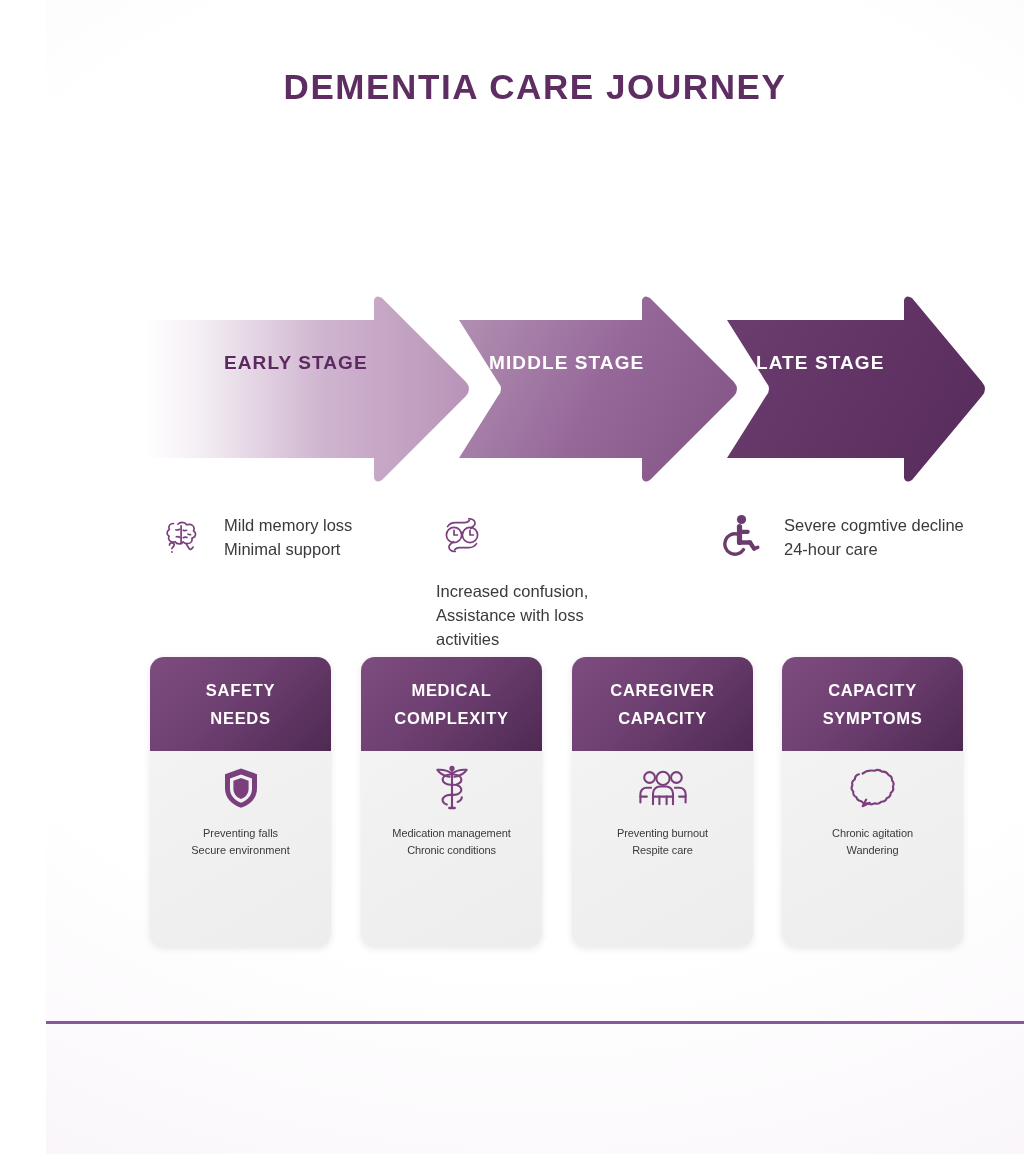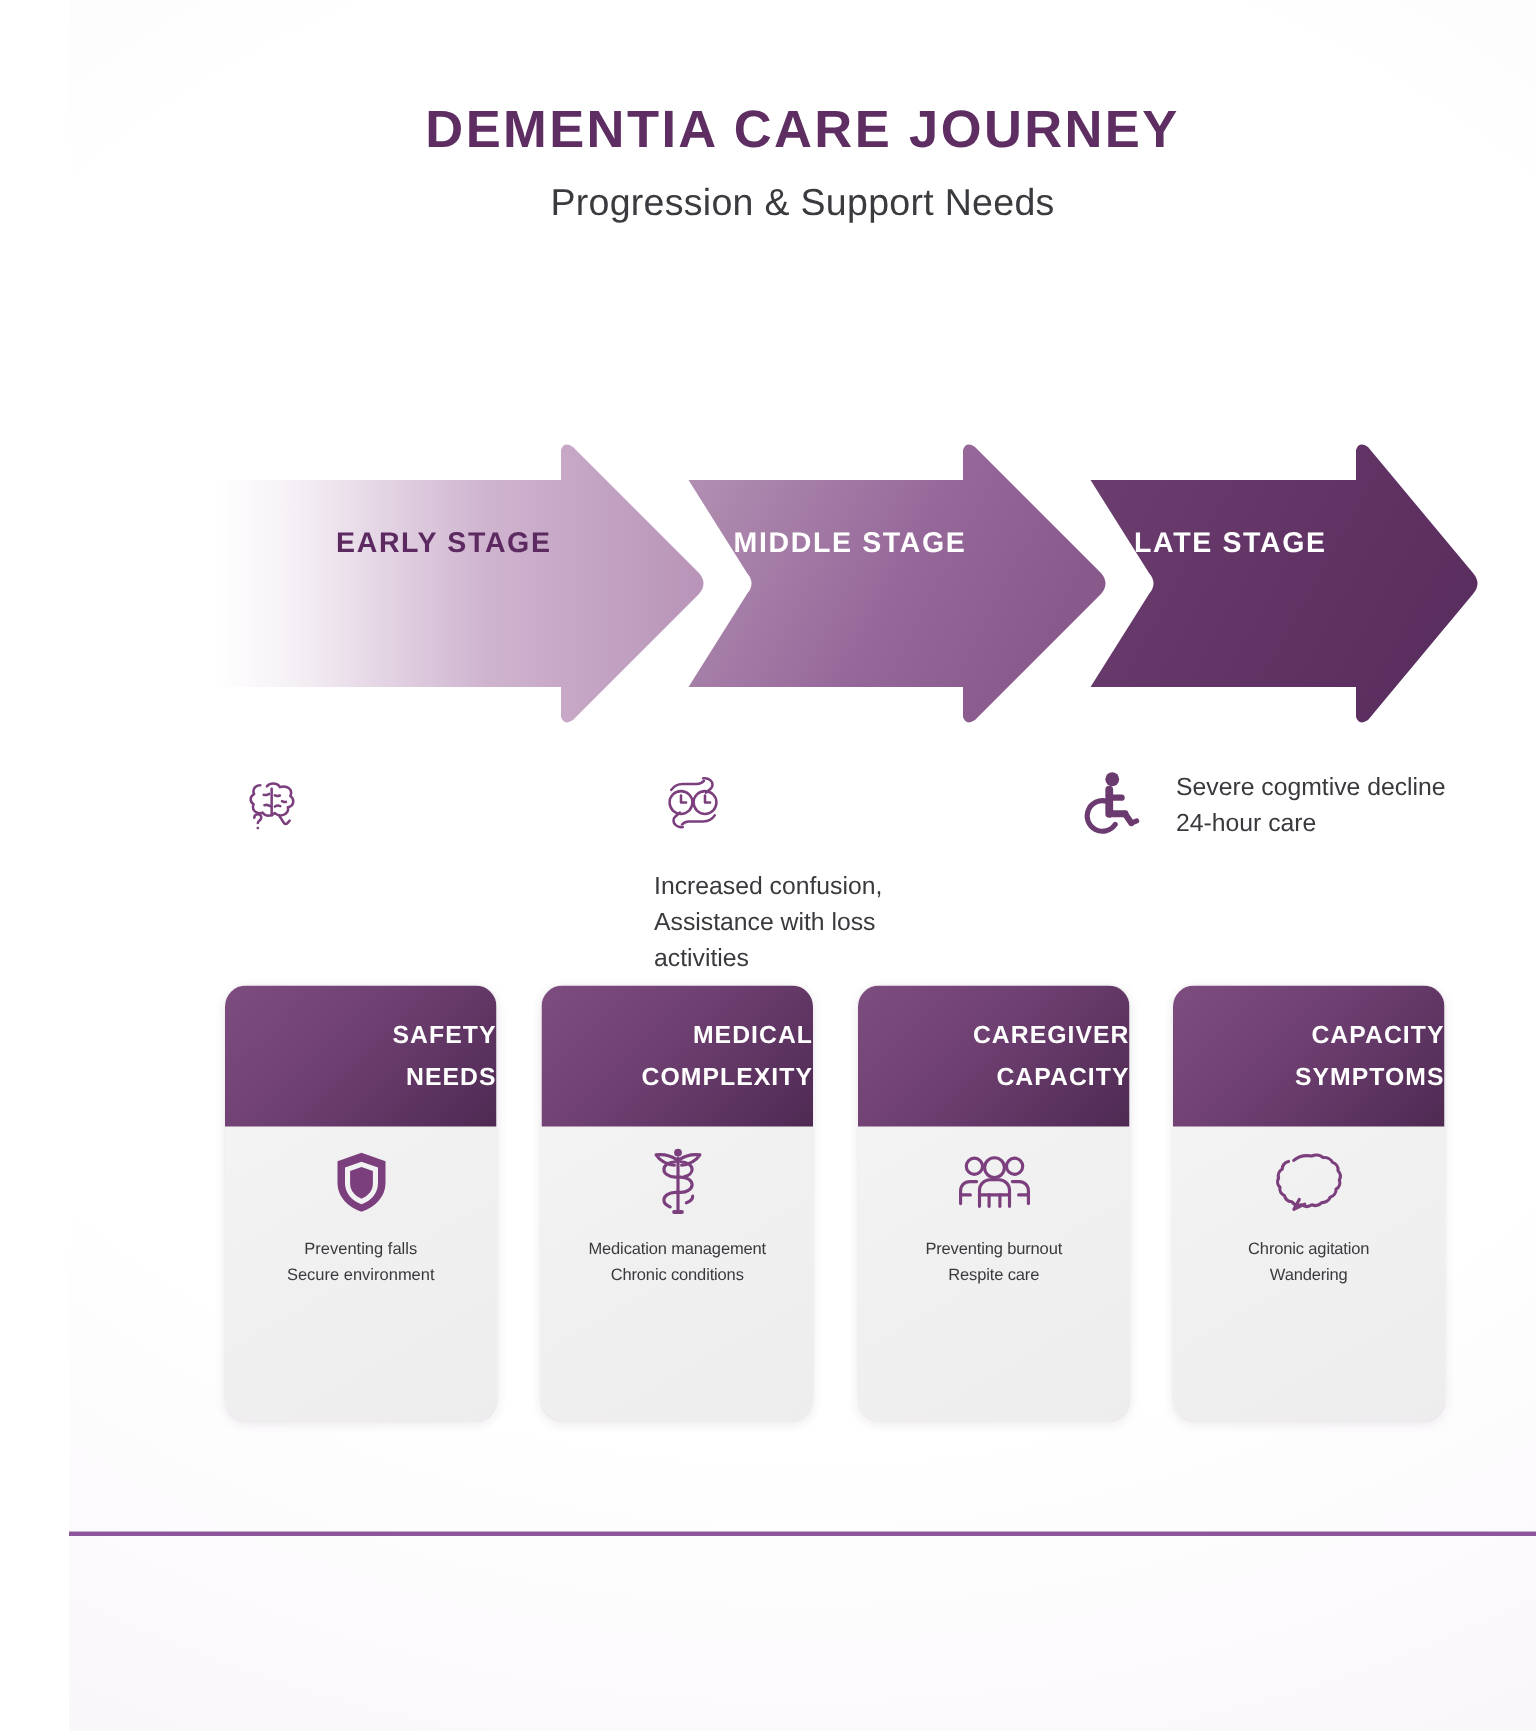--- a/index.html
+++ b/index.html
@@ -126,21 +126,21 @@
   .card.c1 { left: 104px; }
   .card.c2 { left: 315px; }
   .card.c3 { left: 526px; }
   .card.c4 { left: 736px; }
 
   .card-head {
     height: 94px;
     background: linear-gradient(135deg, #7E4D80 0%, #6E3F71 45%, #4E2A52 100%);
     display: flex;
     flex-direction: column;
-    align-items: flex-end;
+    align-items: center;
     justify-content: center;
     gap: 8px;
     padding-top: 2px;
   }
   .card-head span {
     color: #ffffff;
     font-size: 16.5px;
     font-weight: bold;
     letter-spacing: 0.7px;
     line-height: 1.2;
@@ -193,21 +193,20 @@
     letter-spacing: -0.2px;
   }
 </style>
 </head>
 <body>
 
 <div class="page">
 
   <div class="header">
     <div class="title">DEMENTIA CARE JOURNEY</div>
-    <div class="subtitle">Progression &amp; Support Needs</div>
   </div>
 
   <div class="stage-band">
     <svg width="1024" height="196" viewBox="0 0 1024 196" aria-hidden="true">
       <defs>
         <linearGradient id="gEarly" x1="0" y1="0" x2="1" y2="0">
           <stop offset="0%" stop-color="#ffffff"></stop>
           <stop offset="18%" stop-color="#F3EDF3"></stop>
           <stop offset="55%" stop-color="#CFB4CF"></stop>
           <stop offset="100%" stop-color="#B894B8"></stop>
@@ -247,20 +246,24 @@
           <path d="M16.8 20.8c1.2.3 2.6.2 3.6-.5"></path>
           <path d="M27.6 21.3c-1.1.4-2.4.4-3.4-.1"></path>
           <path d="M17.3 27.8c1.3-.4 2.6-.2 3.6.6"></path>
           <path d="M27.9 28.4c-1.2-.5-2.6-.4-3.6.3"></path>
           <path d="M31.6 25.6c-.9.2-1.9 0-2.6-.5"></path>
           <path d="M27 34.6l3.3 5.1c.5.8 1.6.9 2.2.2l1.6-1.8"></path>
           <path d="M10.5 36.1c0-1.3 1.1-2.3 2.4-2.3 1.3 0 2.3 1 2.3 2.2 0 1.9-2.3 2-2.3 3.6"></path>
           <circle cx="12.9" cy="43" r=".9" fill="#7B3F7E" stroke="none"></circle>
         </svg>
       </div>
+      <div class="note-text">
+        <span>Mild memory loss</span>
+        <span>Minimal support</span>
+      </div>
     </div>
 
     <div class="note n2">
       <div class="note-icon">
         <svg width="50" height="50" viewBox="0 0 50 50" fill="none" stroke="#7B3F7E" stroke-width="1.7" stroke-linecap="round" stroke-linejoin="round">
           <circle cx="17" cy="26" r="7.6"></circle>
           <path d="M17 21.4V26h3.4"></path>
           <circle cx="33" cy="26" r="7.6"></circle>
           <path d="M33 21.4V26h3.4"></path>
           <path d="M10.5 17.6c1.6-2.4 4.4-4 7.6-4h9.6c1.9 0 3.5-.8 4.6-2"></path>

